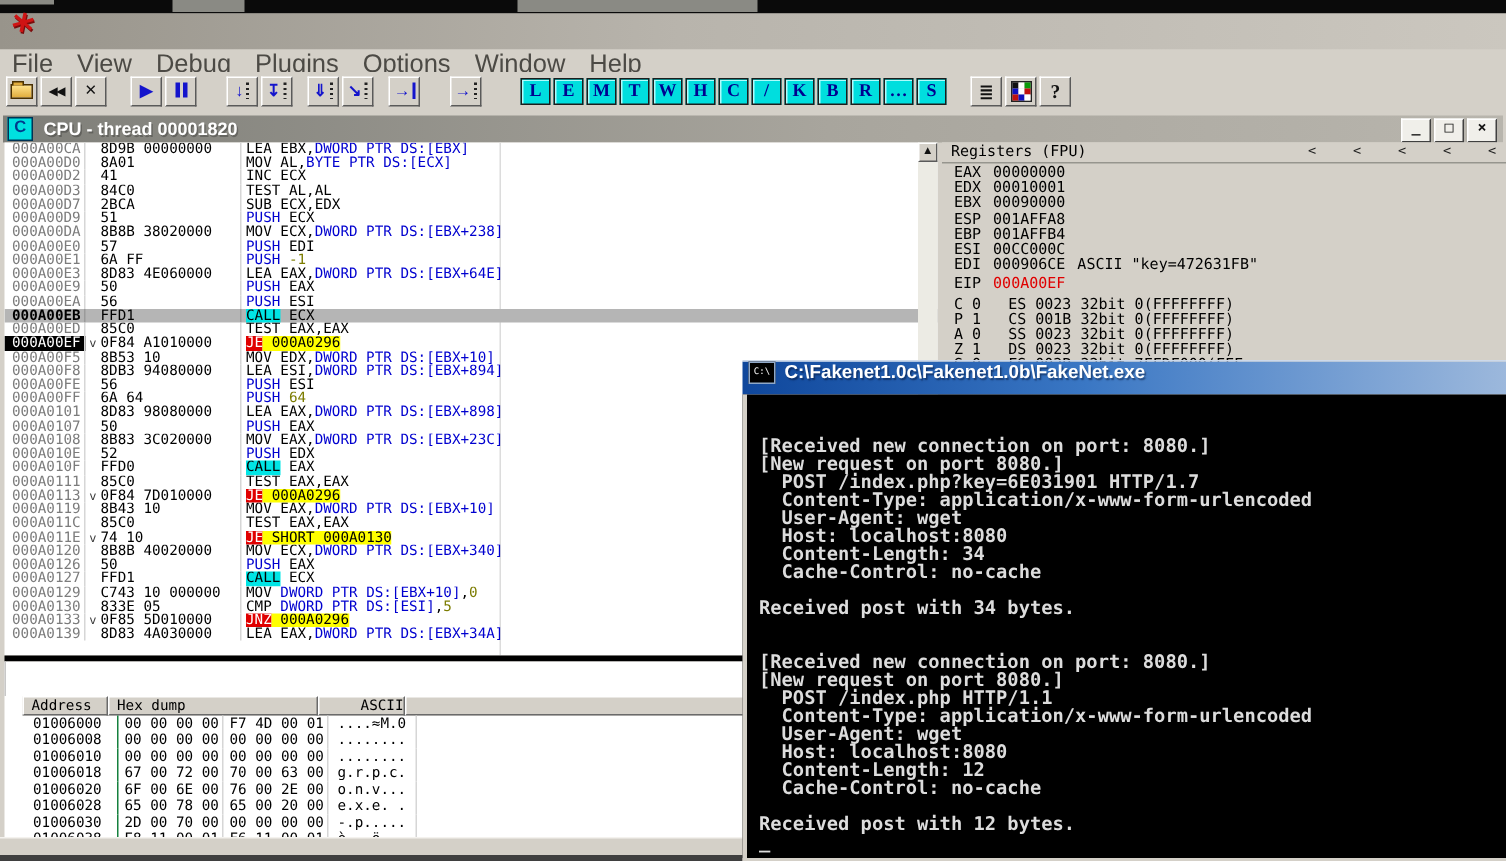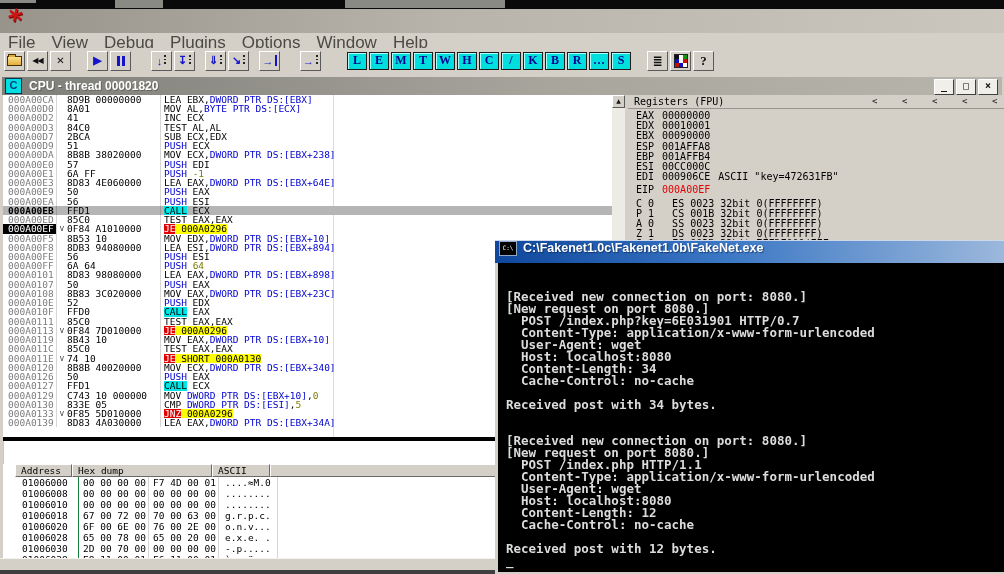--- a/index.html
+++ b/index.html
@@ -81,21 +81,21 @@
 
   
   #splitter{left:3px;top:437px;width:622px;height:4px;background:#000;}
   #infopane{left:3px;top:441px;width:622px;height:23px;background:#fff;border-left:1px solid #c8c8c8;}
 
   
   #dump{left:3px;top:464px;width:622px;height:94px;background:#fff;overflow:hidden;}
   #dump-headers{display:flex;height:13px;padding-left:12px;}
   .dh{background:#d4d0c8;border:1px solid;border-color:#fff #6a6a6a #6a6a6a #fff;
       box-sizing:border-box;font:9.5px/11px "DejaVu Sans Mono",monospace;color:#000;padding-left:5px;}
-  .dh1{width:57px;}.dh2{width:140px;}.dh3{width:58px;}.dhf{flex:1;}
+  .dh1{width:57px;}.dh2{width:140px;}.dh3{width:58px;text-align:right;}.dhf{flex:1;}
   .xrow{height:11px;display:flex;font:9.5px/11px "DejaVu Sans Mono",monospace;white-space:pre;}
   .xa{width:56px;padding-left:19px;border-right:1px solid #15803d;color:#000;}
   .xg{width:65px;padding-left:4px;border-right:1px solid #d6d6d6;color:#000;}
   .xs{width:52px;padding-left:6px;border-right:1px solid #d6d6d6;color:#000;}
 
   
   #registers{left:628px;top:95px;width:376px;height:463px;background:#d4d0c8;}
   #reg-header{height:13px;border-bottom:1px solid #96958e;position:relative;
       font:10px/13px "DejaVu Sans Mono",monospace;color:#000;padding-left:6px;background:#d4d0c8;}
   .carr{position:absolute;top:0;font:9px/13px "DejaVu Sans Mono",monospace;color:#222;}
@@ -326,21 +326,21 @@
 <div class="abs" id="cmd">
   <div id="cmd-title">
     <span id="cmd-icon">C:\</span>
     <span class="ttext">C:\Fakenet1.0c\Fakenet1.0b\FakeNet.exe</span>
   </div>
   <div id="cmd-body">
       <div class="cline"></div>
       <div class="cline"></div>
       <div class="cline">[Received new connection on port: 8080.]</div>
       <div class="cline">[New request on port 8080.]</div>
-      <div class="cline">  POST /index.php?key=6E031901 HTTP/0.7</div>
+      <div class="cline">  POST /index.php?key=6E031901 HTTP/1.7</div>
       <div class="cline">  Content-Type: application/x-www-form-urlencoded</div>
       <div class="cline">  User-Agent: wget</div>
       <div class="cline">  Host: localhost:8080</div>
       <div class="cline">  Content-Length: 34</div>
       <div class="cline">  Cache-Control: no-cache</div>
       <div class="cline"></div>
       <div class="cline">Received post with 34 bytes.</div>
       <div class="cline"></div>
       <div class="cline"></div>
       <div class="cline">[Received new connection on port: 8080.]</div>

